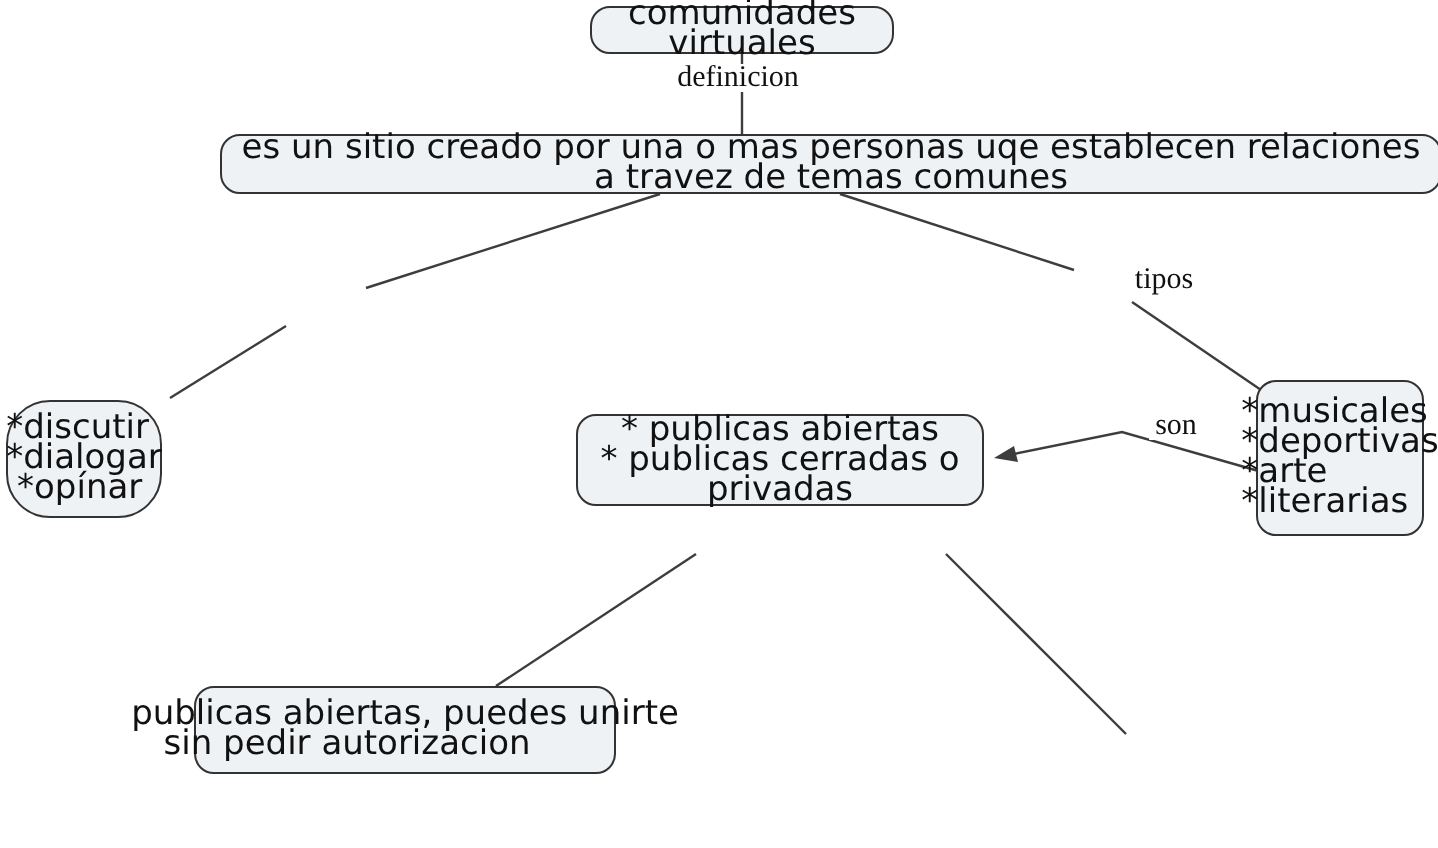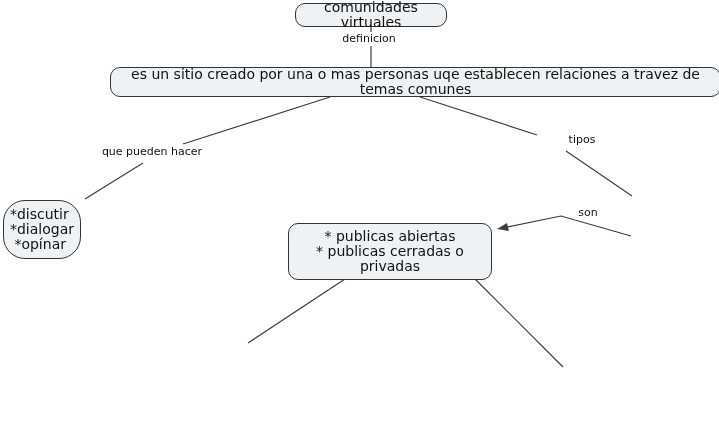--- a/index.html
+++ b/index.html
@@ -19,33 +19,34 @@
   }
   .connector-layer{position:absolute;left:0;top:0;z-index:0;}
   .connector{stroke:var(--line);stroke-width:1.2;fill:none;}
   .arrowhead{fill:var(--line);stroke:none;}
   .node{
     position:absolute;z-index:1;
     background:var(--node-fill);
     border:1px solid var(--node-border);
     border-radius:10px;
     display:flex;align-items:center;justify-content:center;
-    font-size:14px;line-height:15px;color:var(--text);
+    font-size:17px;line-height:15px;color:var(--text);
     box-sizing:border-box;
     padding:11px 4px;
   }
   .preline{white-space:pre-line;text-align:center;}
   .pre{white-space:pre;text-align:left;}
   .link-label{
     position:absolute;z-index:2;
     transform:translateX(-50%);
     background:var(--background);
     padding:0 3px;
-    font-size:11px;line-height:14px;color:var(--text);
+    font-size:15px;line-height:14px;color:var(--text);
     white-space:nowrap;
+    font-family:Liberation Serif, serif;
   }
 </style>
 </head>
 <body>
 
 <div class="canvas">
 
   <svg class="connector-layer" width="719" height="424" viewBox="0 0 719 424">
     <line class="connector" x1="371" y1="26" x2="371" y2="67"></line>
     <line class="connector" x1="330" y1="97" x2="183" y2="144"></line>
@@ -59,27 +60,32 @@
   </svg>
 
   <div class="node preline" style="left:295px;top:3px;width:152px;height:23px;">comunidades virtuales</div>
 
   <div class="node preline" style="left:66px;top:67px;width:611px;height:30px;margin-left:44px;">es un sitio creado por una o mas personas uqe establecen relaciones a travez de temas comunes</div>
 
   <div class="node pre" style="left:3px;top:200px;width:78px;height:59px;border-radius:22px;">*discutir
 *dialogar
  *opínar</div>
 
+  <div class="node pre" style="left:628px;top:190px;width:84px;height:78px;">*musicales
+*deportivas
+*arte
+*literarias</div>
 
-  <div class="node preline" style="left:288px;top:223px;width:204px;height:57px;">* publicas abiertas
+  <div class="node preline" style="left:288px;top:207px;width:204px;height:46px;">* publicas abiertas
 * publicas cerradas o privadas</div>
 
+  <div class="node pre" style="left:97px;top:343px;width:211px;height:44px;">publicas abiertas, puedes unirte
+   sin pedir autorizacion</div>
 
 
   <div class="link-label" style="left:369px;top:32px;">definicion</div>
 
-  <div class="link-label" style="left:152px;top:145px;">que pueden hacer</div>
 
   <div class="link-label" style="left:582px;top:133px;">tipos</div>
 
   <div class="link-label" style="left:588px;top:206px;">son</div>
 
 </div>
 
 </body></html>

